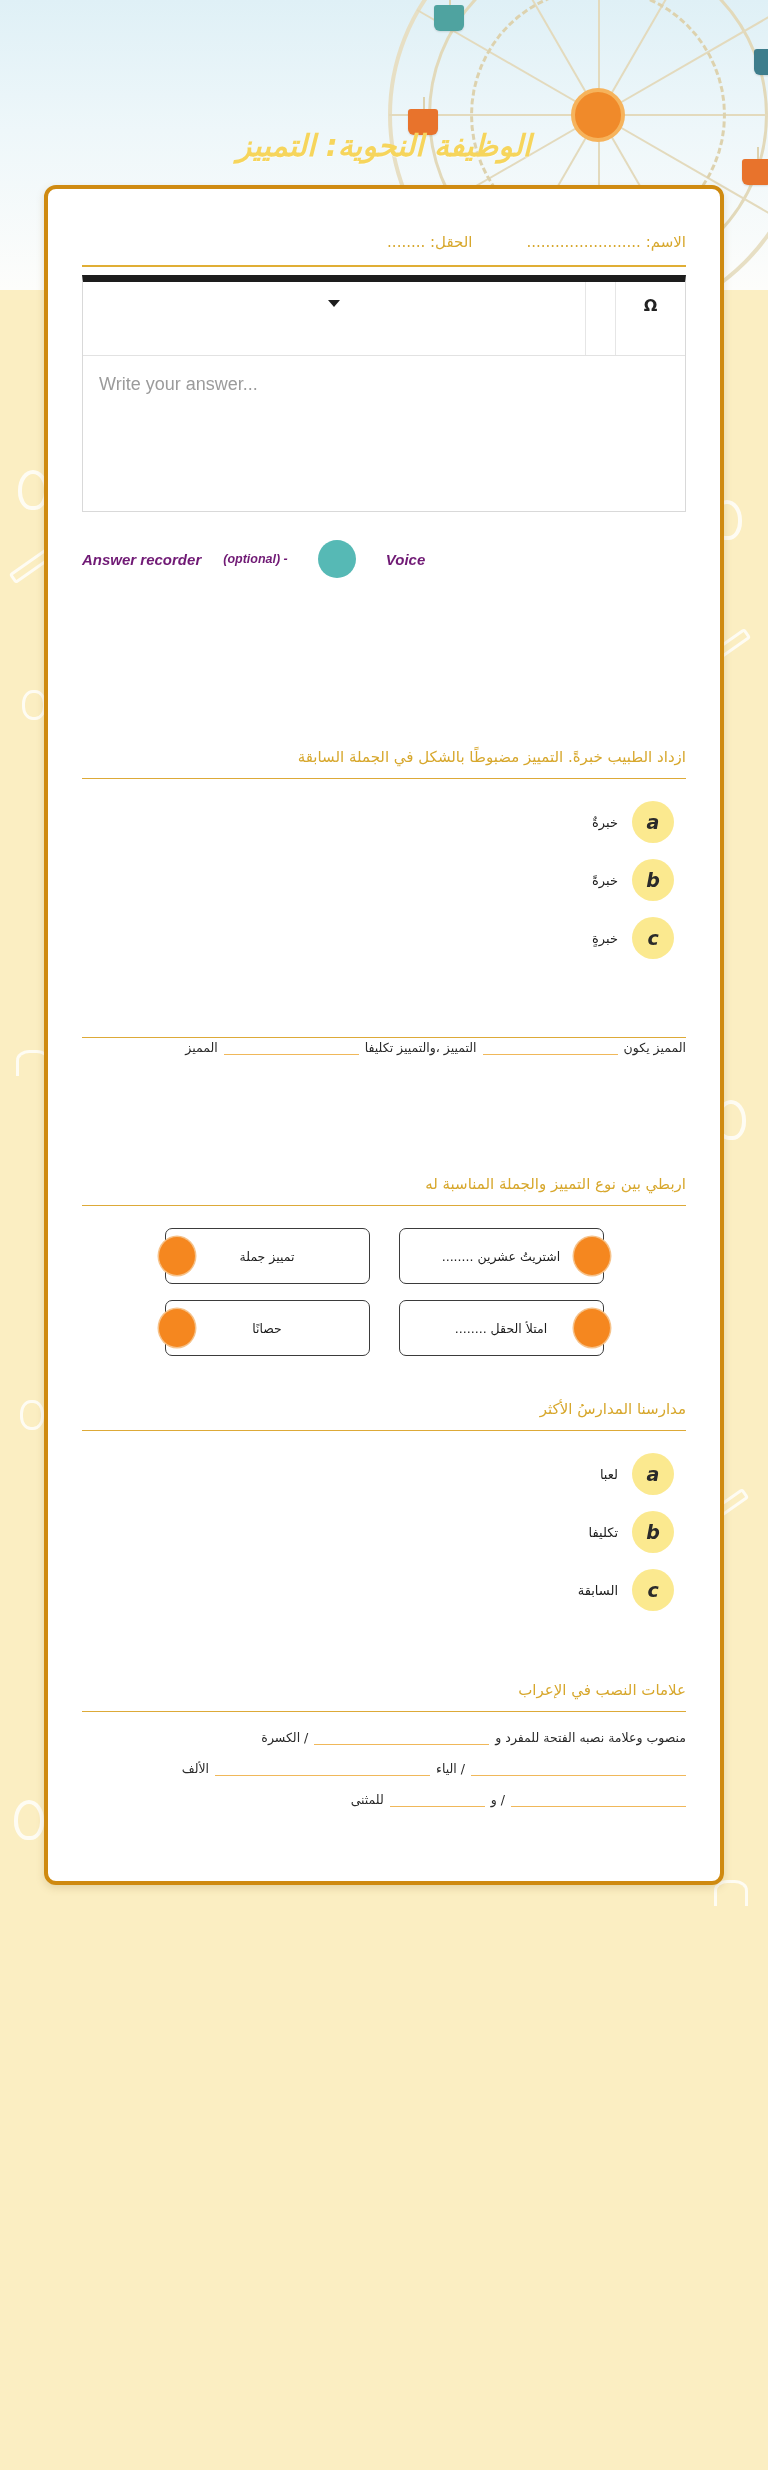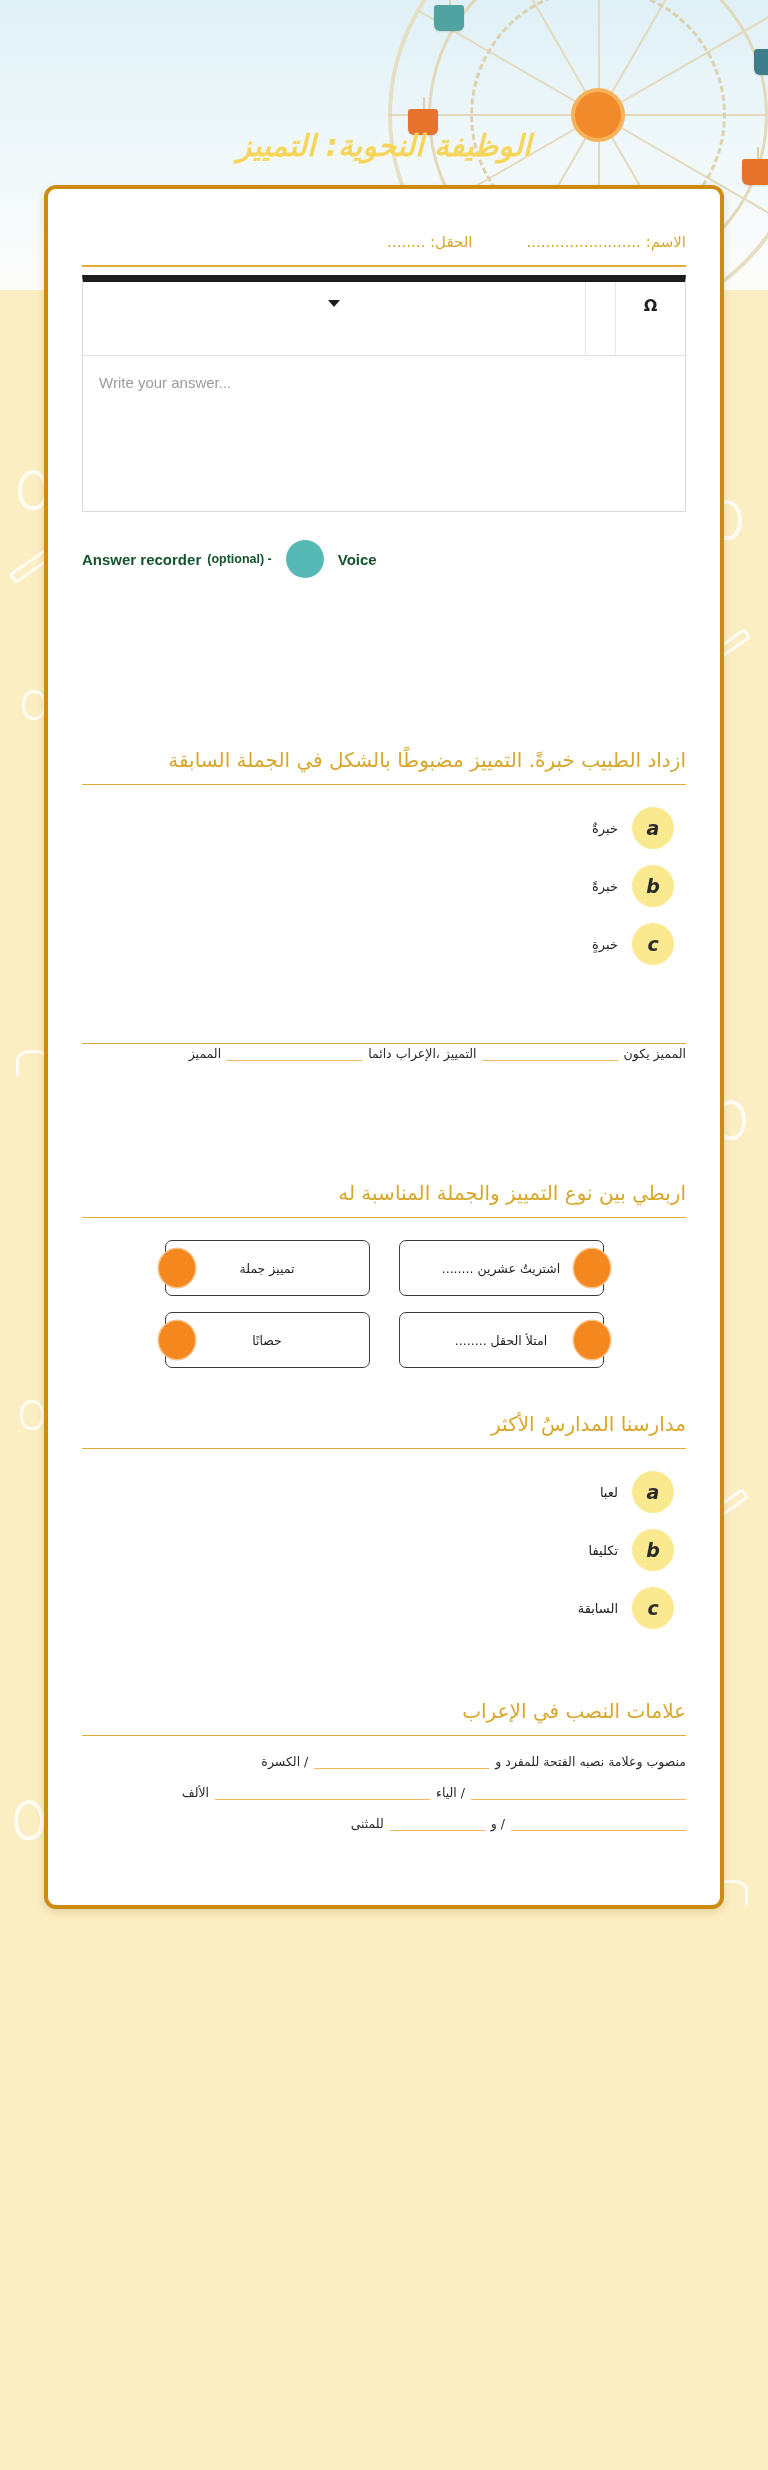--- a/index.html
+++ b/index.html
@@ -135,48 +135,49 @@
   }
   .tb-sep { width: 30px; border-left: 1px solid #e6e6e6; }
   .tb-caret {
     flex: 1; display:flex; align-items:flex-start; justify-content:center; padding-top: 18px;
   }
   .caret-glyph { width:0;height:0;border-left:6px solid transparent;border-right:6px solid transparent;border-top:7px solid #1d1d1d; }
   .answer-area {
     min-height: 155px;
     padding: 18px 16px;
     color: #9b9b9b;
-    font-size: 15px;
+    font-size: 18px;
     font-family: "Liberation Sans", sans-serif;
   }
 
   
   .recorder {
     display: flex;
     align-items: center;
-    gap: 6px;
+    gap: 22px;
     font-family: "Liberation Sans", sans-serif;
     font-weight: 700;
-    color: #14532d;
+    color: #701a75;
     font-size: 15px;
     margin-bottom: 170px;
+    font-style: italic;
   }
   .recorder .sub { font-size: 12.5px; font-weight: 700; }
   .rec-dot {
     width: 38px; height: 38px; border-radius: 50%;
     background: #56b9b5; margin: 0 8px;
   }
 
   
   .q-title {
     direction: rtl;
     text-align: right;
     color: #d7a72c;
     font-family: "DejaVu Sans", sans-serif;
-    font-size: 20px;
+    font-size: 15px;
     padding-bottom: 12px;
     border-bottom: 1.5px solid #ddaa38;
     margin-bottom: 16px;
   }
   .choices { direction: rtl; padding: 6px 12px 0 0; }
   .choice { display:flex; align-items:center; gap: 14px; margin-bottom: 16px; }
   .bubble {
     width: 42px; height: 42px; border-radius: 50%;
     background: #fbe98f;
     display:flex; align-items:center; justify-content:center;
@@ -347,21 +348,21 @@
       <span class="bubble">c</span>
       <span class="choice-text">خبرةٍ</span>
     </div>
   </div>
 
   <div style="border-top:1.5px solid #ddaa38; margin:78px 0 0;"></div>
   <div class="blank-block">
     <div class="blank-line">
       <span>المميز يكون</span>
       <span class="blank bl-md"></span>
-      <span>التمييز ،الإعراب دائما</span>
+      <span>التمييز ،والتمييز تكليفا</span>
       <span class="blank bl-md"></span>
       <span>المميز</span>
     </div>
   </div>
 
   <div class="q-title">اربطي بين نوع التمييز والجملة المناسبة له</div>
   <div class="match-grid">
 
     <div class="match-row">
       <div class="match-cell">

